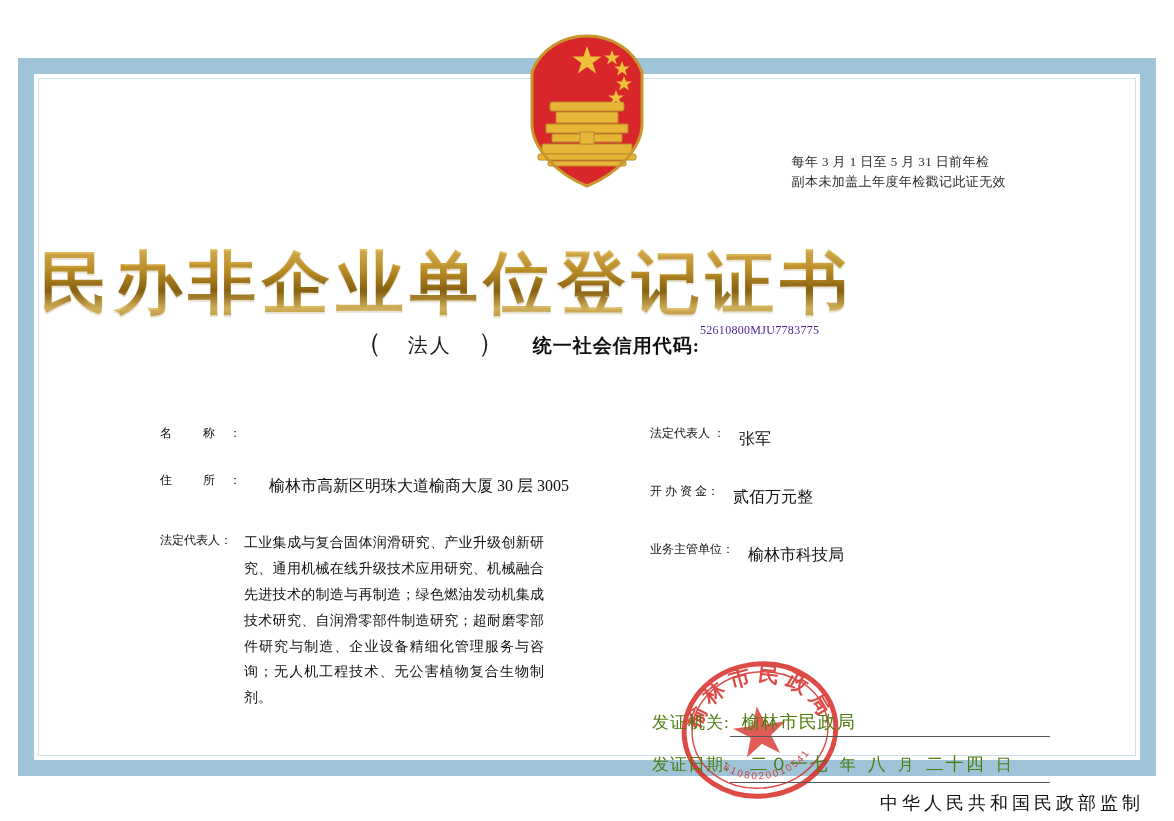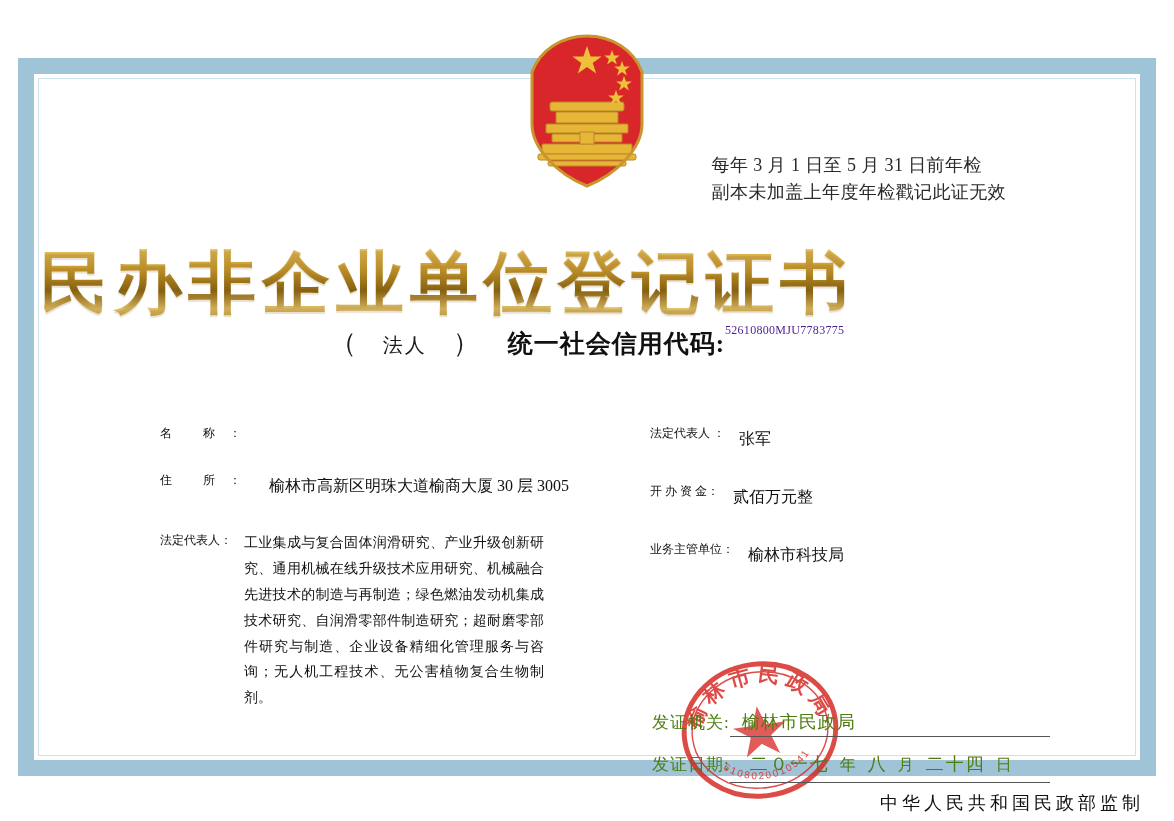--- a/index.html
+++ b/index.html
@@ -107,21 +107,21 @@
     height: 170px;
   }
   .emblem svg { display:block; width: 170px; height: 170px; }
 
   
   .inspect-note {
     position: absolute;
     right: 128px;
     top: 72px;
     text-align: left;
-    font-size: 18px;
+    font-size: 13px;
     color: #2a2a2a;
     line-height: 1.5;
     font-family: "Liberation Serif", serif;
     letter-spacing: .4px;
   }
 
   
   .main-title {
     position: absolute;
     left: 0; right: 0;
@@ -151,21 +151,21 @@
     color: #1b1b1b;
     font-family: "Liberation Serif", serif;
   }
   .subline .fr {
     font-size: 20px;
     color: #1b1b1b;
     margin: 0 26px;
     letter-spacing: 2px;
   }
   .subline .credit-label {
-    font-size: 25px;
+    font-size: 19px;
     margin-left: 28px;
     letter-spacing: 1px;
     color: #111;
     font-weight: 600;
   }
   .subline .credit-code {
     font-size: 12px;
     color: #4c1d95;
     align-self: flex-start;
     position: relative;

